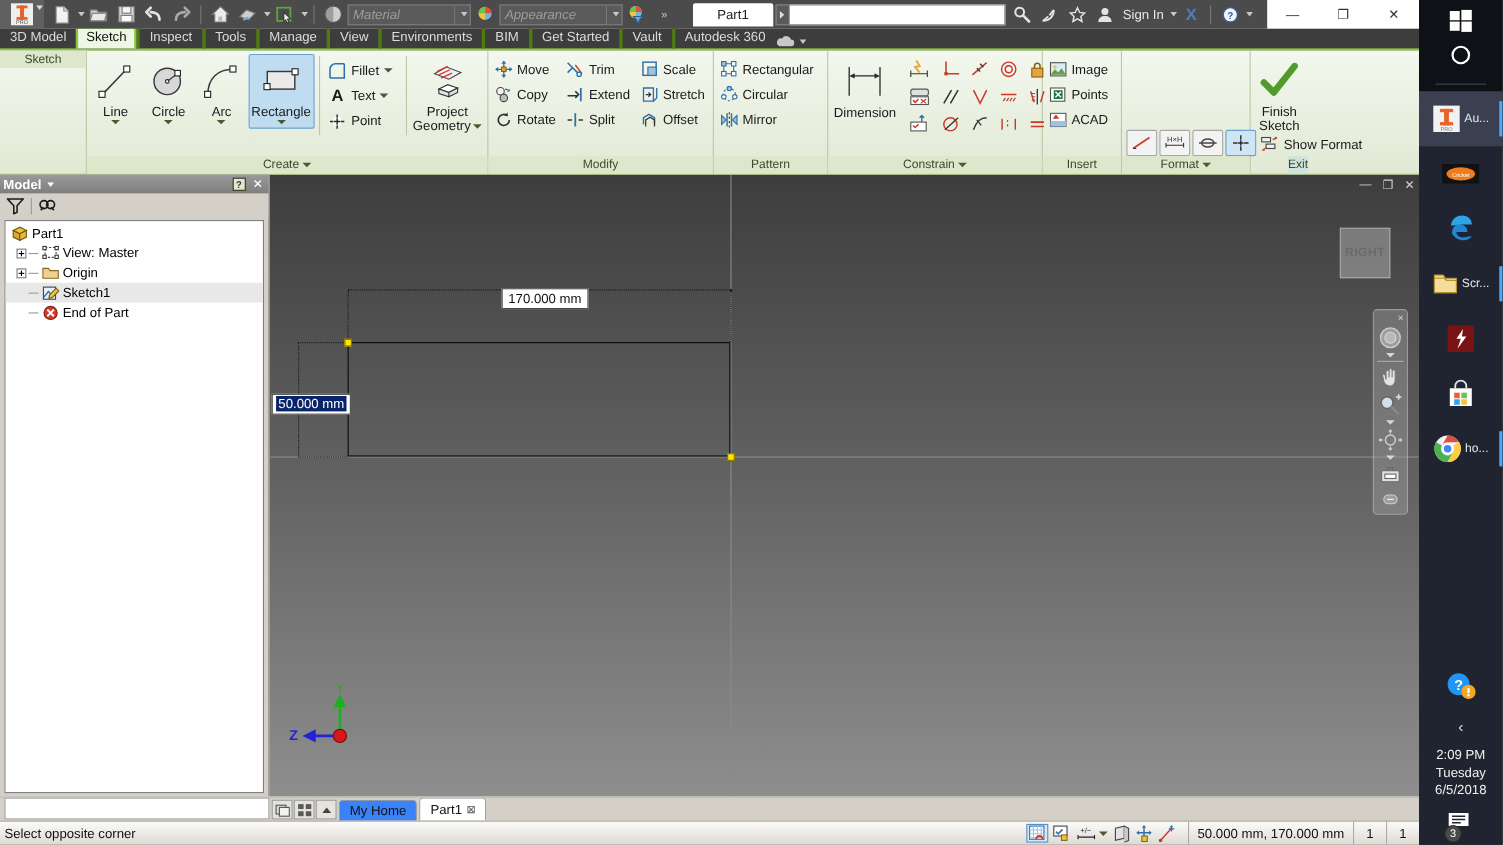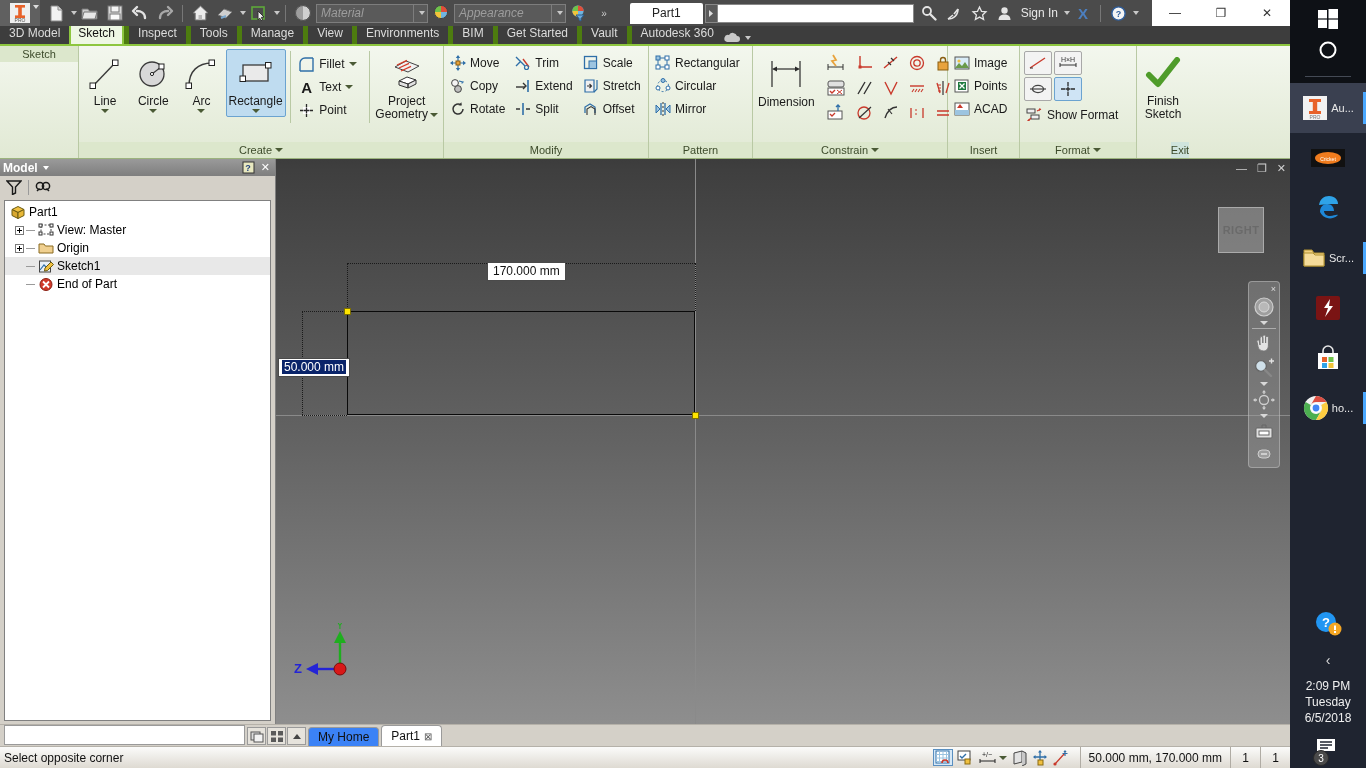--- a/index.html
+++ b/index.html
@@ -62,21 +62,21 @@
     color: #333;
   }
 
   
   .tabbar {
     height: 20px; background: #3d3d3d; display: flex; align-items: flex-end;
     border-bottom: 2px solid #8dc63f; flex:none;
   }
   .tab {
     padding: 2px 9px 3px 9px; color: #dcdcdc; font-size: 12px; line-height: 15px;
-    border-left: 5px solid #4d7c0f; cursor: default;
+    border-left: 3px solid #4d7c0f; cursor: default;
   }
   .tab:first-child { border-left: none; }
   .tab.active {
     background: #eef7e4; color: #111;
     border: 2px solid #8dc63f; border-bottom: none;
     padding: 0px 7px 3px 7px;
   }
   .tabbar .spacer { flex: 1; }
   .a360 { display:flex; align-items:center; gap:2px; padding-right:8px; }
 
@@ -117,21 +117,21 @@
     border: 1px solid transparent; border-radius: 2px; cursor: default;
   }
   .iconbtn.on { background: #cfe4f5; border: 1px solid #6ba3d0; }
   .grid3 { display: grid; grid-template-columns: repeat(4, 25px); gap: 1px; }
 
   
   .main { flex: 1; display: flex; position: relative; background: #d4d0c8; min-height:0; }
 
   
   .browser {
-    width: 276px; background: #d4d0c8; display: flex; flex-direction: column;
+    width: 245px; background: #d4d0c8; display: flex; flex-direction: column;
     border-right: 1px solid #808080; flex:none;
   }
   .browser-head {
     height: 17px; background: #8a8a8a; display: flex; align-items: center;
     padding: 0 3px; color: #fff; font-size: 12px; gap: 3px;
     background: linear-gradient(#9a9a9a,#7e7e7e);
   }
   .browser-head .bh-spacer { flex: 1; }
   .browser-tools {
     height: 22px; display: flex; align-items: center; gap: 6px; padding: 0 6px;
@@ -843,21 +843,21 @@
                   </svg>
               </span>
               <span>ACAD</span>
             </div>
           </div>
         </div>
         <div class="panel-title">Insert</div>
       </div>
 
       <div class="panel" style="width:117px;">
-        <div class="panel-body" style="padding-top:5px;flex-direction:column;align-items:flex-start;">
+        <div class="panel-body" style="padding-top:5px;flex-direction:row;align-items:flex-end;">
           <div style="display:flex;gap:2px;margin-left:2px;">
             <div class="iconbtn" style="width:28px;border-color:#a8a8a8;background:#f3f3f3;">
               <svg width="20" height="16" viewBox="0 0 20 16">
                   <path d="M2 13L17 3" stroke="#c9392b" stroke-width="1.4"></path>
                   <path d="M2 13h3" stroke="#333"></path>
                 </svg>
             </div>
             <div class="iconbtn" style="width:28px;border-color:#a8a8a8;background:#f3f3f3;">
               <svg width="22" height="16" viewBox="0 0 22 16">
                   <text x="11" y="7" font-size="7" text-anchor="middle" fill="#333" font-family="Liberation Sans">H×H</text>

